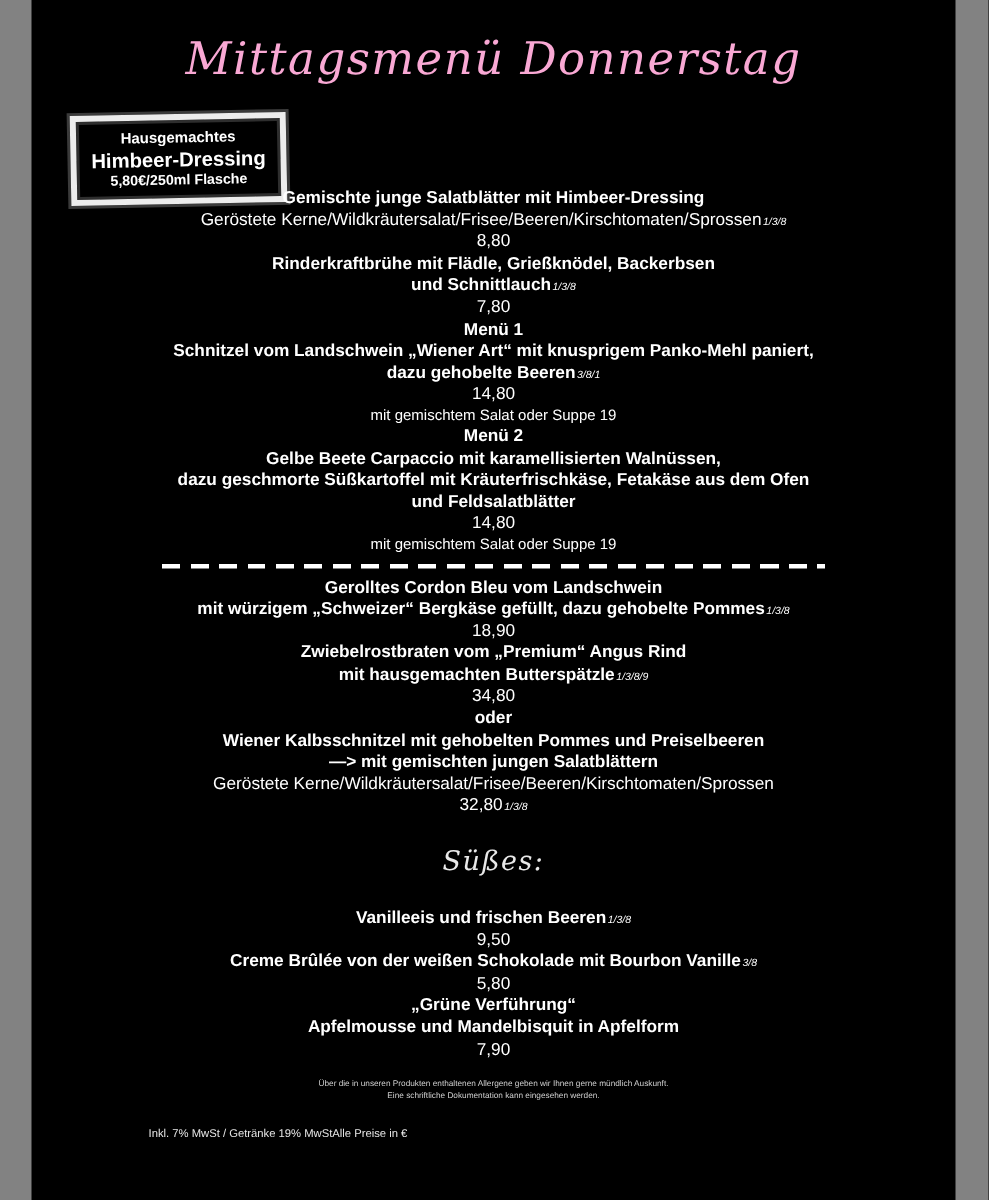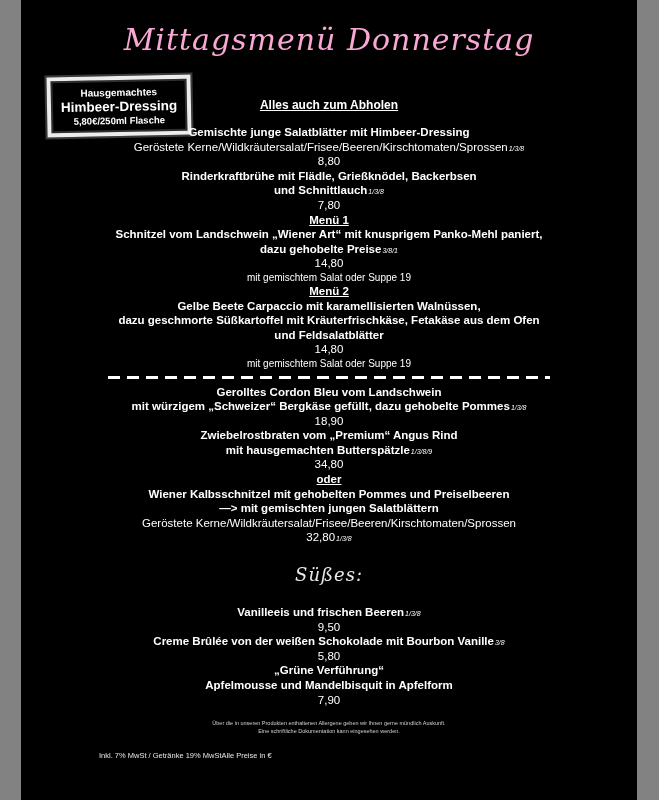--- a/index.html
+++ b/index.html
@@ -32,21 +32,21 @@
   .promo-line3{font-size:9.5px;font-weight:700;line-height:12px;}
   .subtitle{
     position:absolute;top:98px;left:0;width:100%;text-align:center;
     font-weight:700;font-size:12px;text-decoration:underline;
   }
   .menu-lines{
     position:absolute;top:125px;left:0;width:100%;text-align:center;
   }
   .line{height:14.6px;line-height:14.6px;font-size:11.5px;white-space:nowrap;}
   .line.bold{font-weight:700;}
-  .line.bold-underline{font-weight:700;text-decoration:underline;}
+  .line.bold-underline{font-weight:700;}
   .line.regular,.line.price{font-weight:400;}
   .line.small{font-size:10px;height:13px;line-height:13px;font-weight:400;}
   .line.script{
     font-family:"DejaVu Serif", serif;font-style:italic;font-weight:400;
     font-size:18px;height:60px;line-height:60px;letter-spacing:1px;color:#e9e9e9;
   }
   .line.divider{height:14.6px;display:flex;align-items:center;justify-content:center;}
   .divider-bar{
     width:442px;height:3px;
     background:repeating-linear-gradient(90deg,#ffffff 0 12px,transparent 12px 19px);
@@ -72,32 +72,31 @@
 <div class="menu-page">
 
   <div class="title">Mittagsmenü Donnerstag</div>
 
   <div class="promo-box">
     <div class="promo-line1">Hausgemachtes</div>
     <div class="promo-line2">Himbeer-Dressing</div>
     <div class="promo-line3">5,80€/250ml Flasche</div>
   </div>
 
-  <div class="subtitle">Alles auch zum Abholen</div>
 
   <div class="menu-lines">
       <div class="line bold"><span>Gemischte junge Salatblätter mit Himbeer-Dressing</span></div>
       <div class="line regular"><span>Geröstete Kerne/Wildkräutersalat/Frisee/Beeren/Kirschtomaten/Sprossen</span><sup class="allergen">1/3/8</sup></div>
       <div class="line price"><span>8,80</span></div>
       <div class="line bold"><span>Rinderkraftbrühe mit Flädle, Grießknödel, Backerbsen</span></div>
       <div class="line bold"><span>und Schnittlauch</span><sup class="allergen">1/3/8</sup></div>
       <div class="line price"><span>7,80</span></div>
       <div class="line bold-underline"><span>Menü 1</span></div>
       <div class="line bold"><span>Schnitzel vom Landschwein „Wiener Art“ mit knusprigem Panko-Mehl paniert,</span></div>
-      <div class="line bold"><span>dazu gehobelte Preise</span><sup class="allergen">3/8/1</sup></div>
+      <div class="line bold"><span>dazu gehobelte Beeren</span><sup class="allergen">3/8/1</sup></div>
       <div class="line price"><span>14,80</span></div>
       <div class="line small"><span>mit gemischtem Salat oder Suppe 19</span></div>
       <div class="line bold-underline"><span>Menü 2</span></div>
       <div class="line bold"><span>Gelbe Beete Carpaccio mit karamellisierten Walnüssen,</span></div>
       <div class="line bold"><span>dazu geschmorte Süßkartoffel mit Kräuterfrischkäse, Fetakäse aus dem Ofen</span></div>
       <div class="line bold"><span>und Feldsalatblätter</span></div>
       <div class="line price"><span>14,80</span></div>
       <div class="line small"><span>mit gemischtem Salat oder Suppe 19</span></div>
       <div class="line divider">
         <div class="divider-bar"></div>

